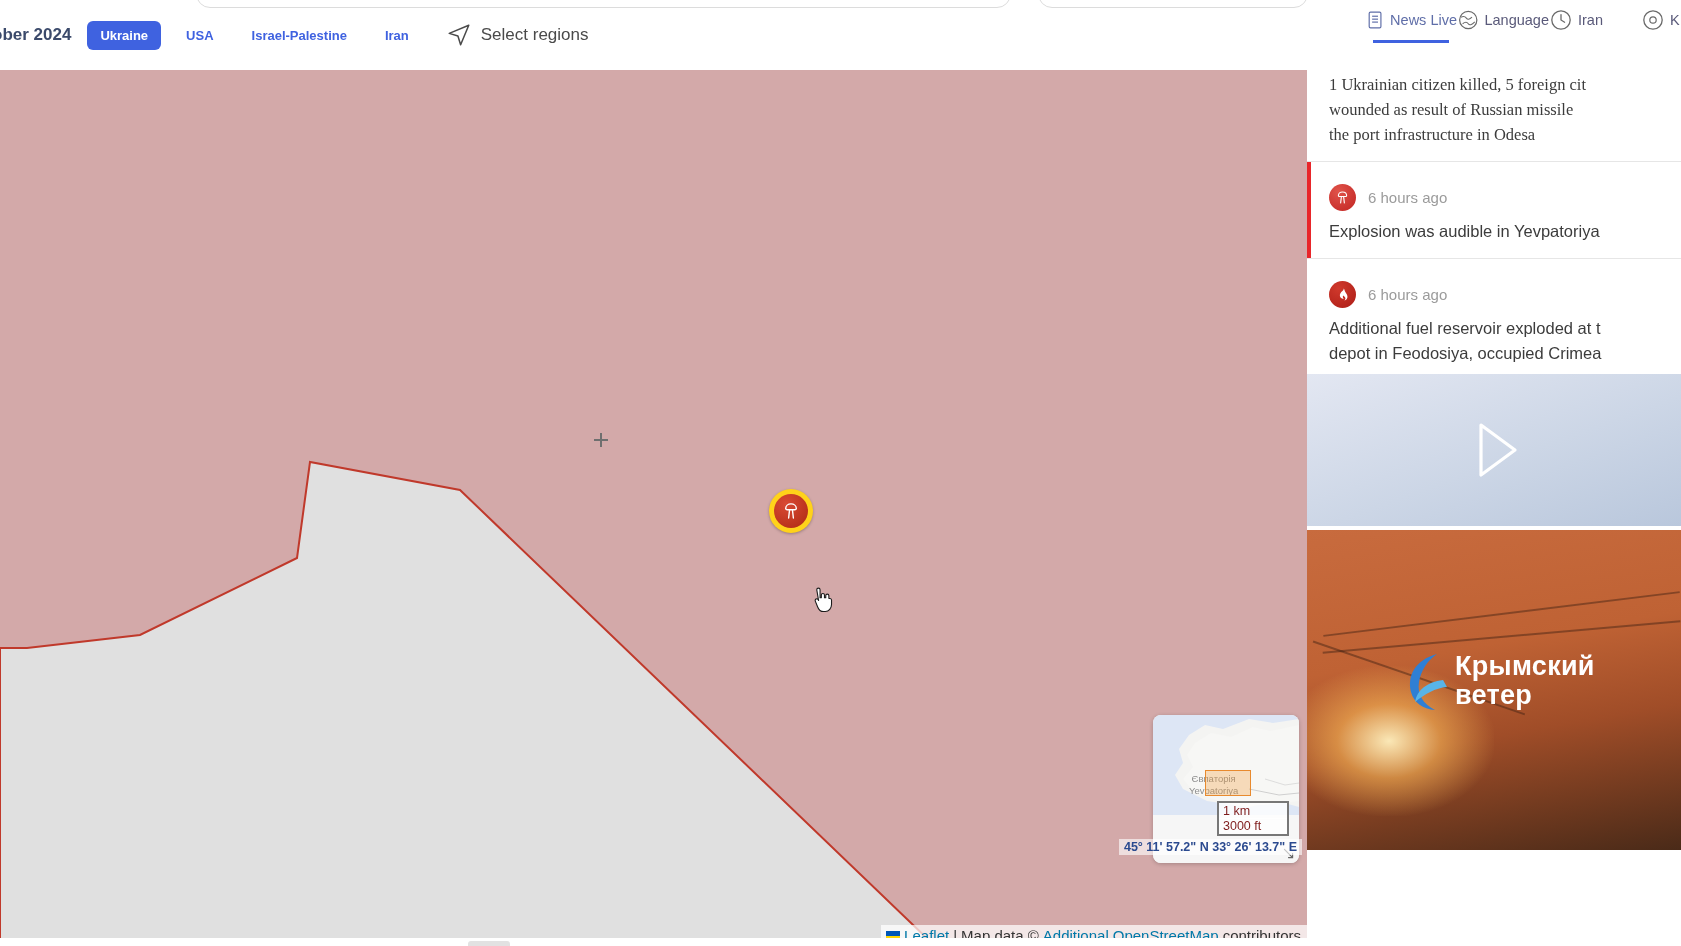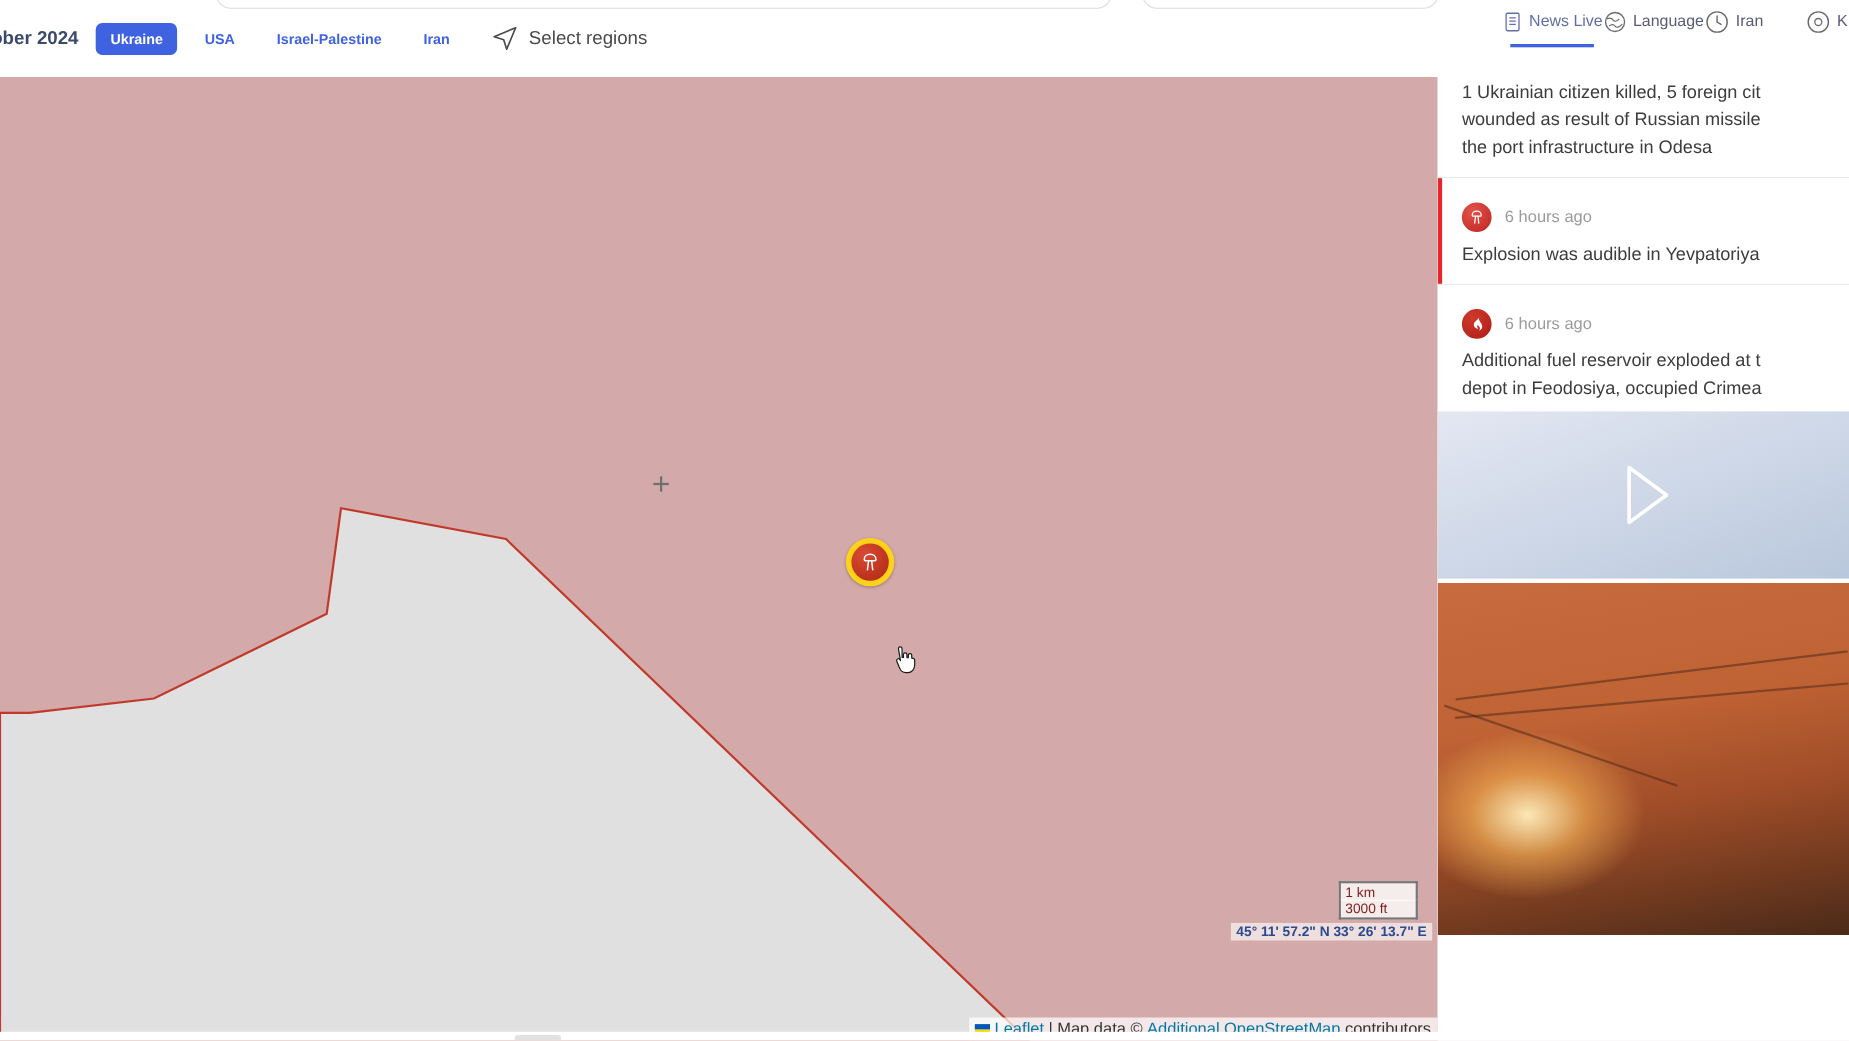--- a/index.html
+++ b/index.html
@@ -160,21 +160,21 @@
   .ico-circle {
     width: 27px; height: 27px; border-radius: 50%;
     display: flex; align-items: center; justify-content: center; flex: 0 0 auto;
   }
   .ico-nuke { background: radial-gradient(circle at 35% 28%, #e0534a, #c9302c 75%); }
   .ico-fire { background: radial-gradient(circle at 35% 28%, #d0392c, #b5241c 75%); }
   .news-time { font-size: 15px; color: #9b9b9b; }
   .news-text {
     font-size: 16.5px; color: #3c3c3c; line-height: 25px;
   }
-  .news-text-top { font-size: 16.5px; color: #3c3c3c; line-height: 25px; padding: 0 18px 14px 22px;}
+  .news-text-top { font-size: 16.5px; color: #3c3c3c; line-height: 25px; padding: 0 18px 14px 22px; font-family: Liberation Serif, serif;}
   .media-video {
     width: 100%; height: 152px; margin-top: 8px; position: relative;
     background: linear-gradient(160deg,#e3e7f2 0%, #ccd6e6 55%, #b9c7dc 100%);
   }
   .play-tri {
     position: absolute; left: 50%; top: 50%; transform: translate(-50%,-50%);
   }
   .media-photo {
     width: 100%; height: 320px; margin-top: 4px; position: relative; overflow: hidden;
     background: linear-gradient(170deg,#c86b3e 0%, #bf6234 38%, #a04d28 62%, #4a2a18 100%);
@@ -284,20 +284,38 @@
           <path d="M6.2 9.4 C6.2 6.3 8.8 4.2 12 4.2 C15.2 4.2 17.8 6.3 17.8 9.4 C17.8 10.2 17.2 10.6 16.4 10.6 L7.6 10.6 C6.8 10.6 6.2 10.2 6.2 9.4 Z" fill="none" stroke="#fff" stroke-width="1.5" stroke-linejoin="round"></path>
           <path d="M10.4 11 L9.4 19.6 M13.6 11 L14.6 19.6" fill="none" stroke="#fff" stroke-width="1.5" stroke-linecap="round"></path>
         </svg>
       </div>
     </div>
 
     <svg class="cursor-hand" viewBox="0 0 24 30">
       <path d="M7 2 C8 2 8.8 2.8 8.8 3.8 L8.8 12.5 L10.2 12.5 L10.2 9.6 C10.2 8.7 11 7.9 11.9 7.9 C12.8 7.9 13.6 8.7 13.6 9.6 L13.6 12.6 L15 12.6 L15 10.3 C15 9.4 15.8 8.6 16.7 8.6 C17.6 8.6 18.4 9.4 18.4 10.3 L18.4 13.2 L19.7 13.3 C20.6 13.4 21.3 14.1 21.3 15 L21.3 20 C21.3 24 18.4 27.6 14.6 27.6 L12.6 27.6 C9.5 27.6 7.2 25.4 6.2 22.6 L3.6 16.2 C3.2 15.2 3.7 14.1 4.7 13.8 C5.5 13.5 6.3 13.9 6.7 14.6 L7.2 15.6 L5.2 3.8 C5.2 2.8 6 2 7 2 Z" fill="#ffffff" stroke="#1b1b1b" stroke-width="1.2" stroke-linejoin="round"></path>
     </svg>
 
+    <div class="minimap">
+      <svg viewBox="0 0 146 148" preserveAspectRatio="none" style="position:absolute;inset:0;width:100%;height:100%;">
+        <rect x="0" y="0" width="146" height="100" fill="#dde6f5"></rect>
+        <rect x="0" y="100" width="146" height="48" fill="#f6f6f6"></rect>
+        <path d="M146 4 L120 8 L96 4 L70 14 L52 10 L36 20 L26 34 L30 48 L22 60 L30 74 L54 86 L96 92 L124 86 L146 92 Z" fill="#f4f4f2"></path>
+        <path d="M146 10 L118 16 L100 12 L78 22 L58 18 L42 28 L34 40 L40 52 L30 64 L42 78 L72 88 L110 90 L146 86 Z" fill="#f7f7f5"></path>
+        <path d="M96 74 L126 80 L146 78" fill="none" stroke="#cfcfcf" stroke-width="1"></path>
+        <path d="M112 64 L132 70 L146 68" fill="none" stroke="#d6d6d6" stroke-width="0.8"></path>
+      </svg>
+      <div class="mm-label">
+        <span>Євпаторія</span><br>
+        <span>Yevpatoriya</span>
+      </div>
+      <div class="mm-viewbox"></div>
+      <svg class="mm-toggle" viewBox="0 0 16 16">
+        <path d="M3 3 L13 13 M13 8 L13 13 L8 13" fill="none" stroke="#666" stroke-width="1.5" stroke-linecap="round"></path>
+      </svg>
+    </div>
 
     <div class="scalebar scale-km">1 km</div>
     <div class="scalebar scale-ft">3000 ft</div>
 
     <div class="coords">45° 11' 57.2" N 33° 26' 13.7" E</div>
 
     <div class="attrib">
       <svg class="flag-ua" viewBox="0 0 14 10">
         <rect x="0" y="0" width="14" height="5" fill="#0057b7"></rect>
         <rect x="0" y="5" width="14" height="5" fill="#ffd700"></rect>
@@ -355,20 +373,30 @@
         <svg class="play-tri" width="66" height="66" viewBox="0 0 66 66">
           <path d="M20 8 L54 33 L20 58 Z" fill="none" stroke="#ffffff" stroke-width="3.2" stroke-linejoin="round"></path>
         </svg>
       </div>
 
       <div class="media-photo">
         <div class="flare"></div>
         <div class="wire" style="left:4%; top:26%; width:96%; transform: rotate(-7deg);"></div>
         <div class="wire" style="left:4%; top:33%; width:96%; transform: rotate(-5deg);"></div>
         <div class="wire" style="left:0%; top:46%; width:60%; transform: rotate(19deg);"></div>
+        <div class="watermark">
+          <svg width="46" height="62" viewBox="0 0 46 62">
+            <path d="M34 4 C12 10 4 26 8 42 C11 53 20 59 32 60 C20 54 14 44 16 32 C18 20 25 10 34 4 Z" fill="#2f7fd4"></path>
+            <path d="M40 30 C24 32 14 40 12 52 C22 44 32 38 44 37 Z" fill="#58b4e8"></path>
+          </svg>
+          <div>
+            <div class="wm-text">Крымский</div>
+            <div class="wm-text">ветер</div>
+          </div>
+        </div>
       </div>
     </div>
 
     <div class="scroll-rail"></div>
   </div>
 
   <div class="bottom-strip">
     <div class="bottom-tab"></div>
   </div>
 

